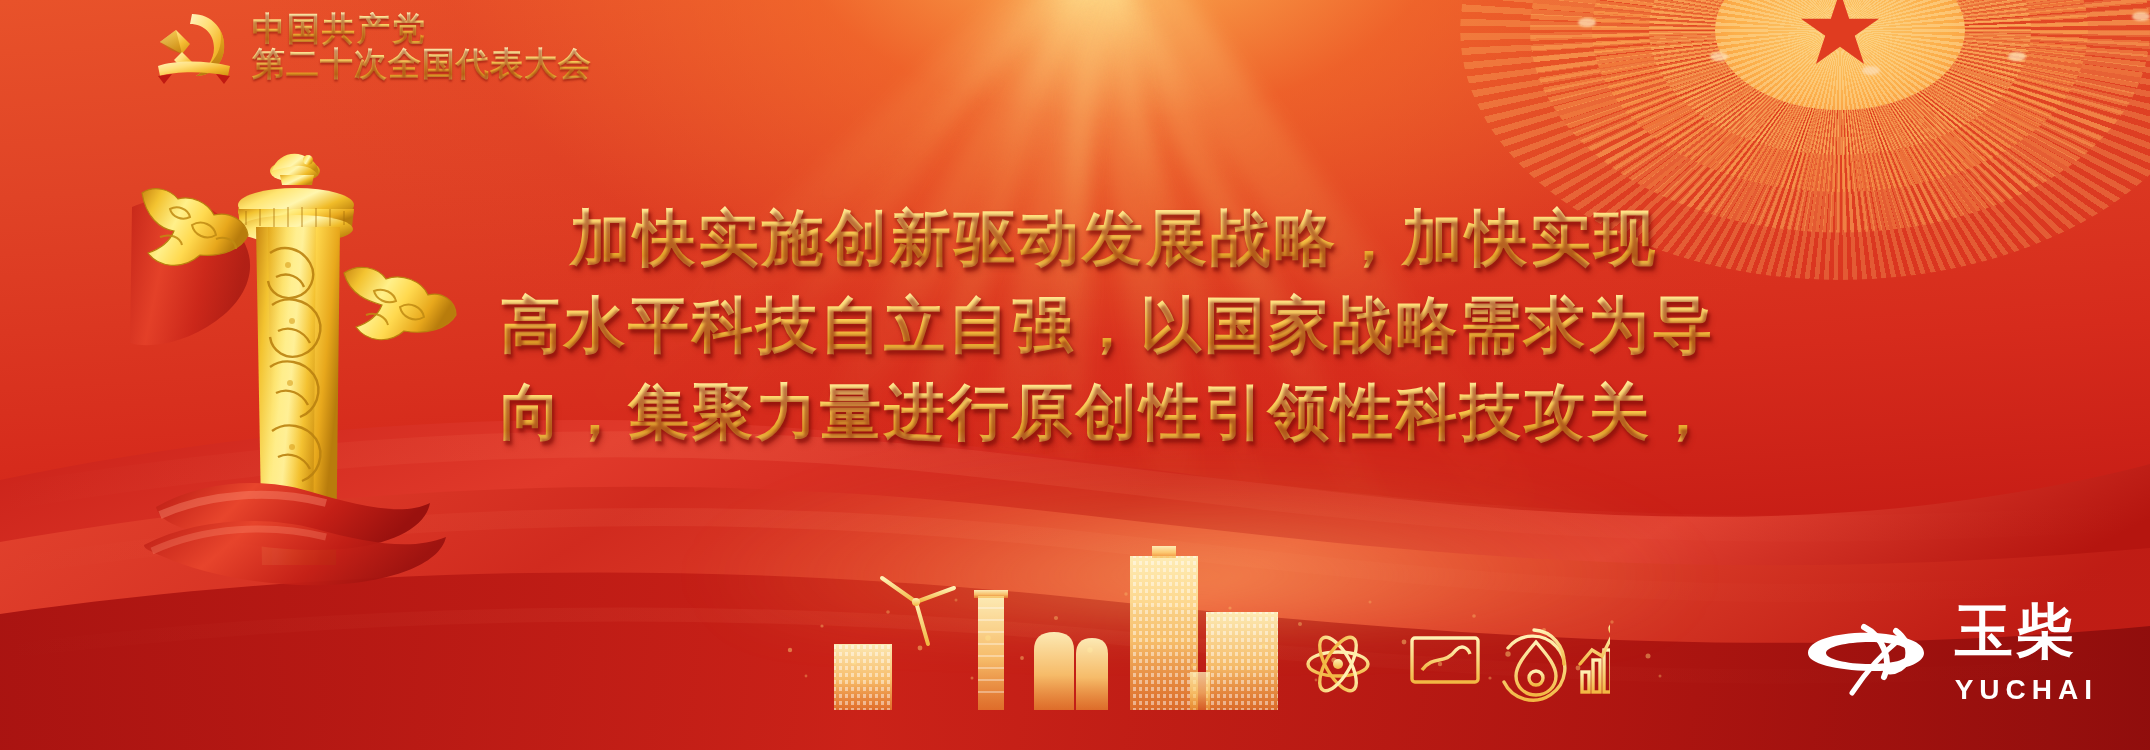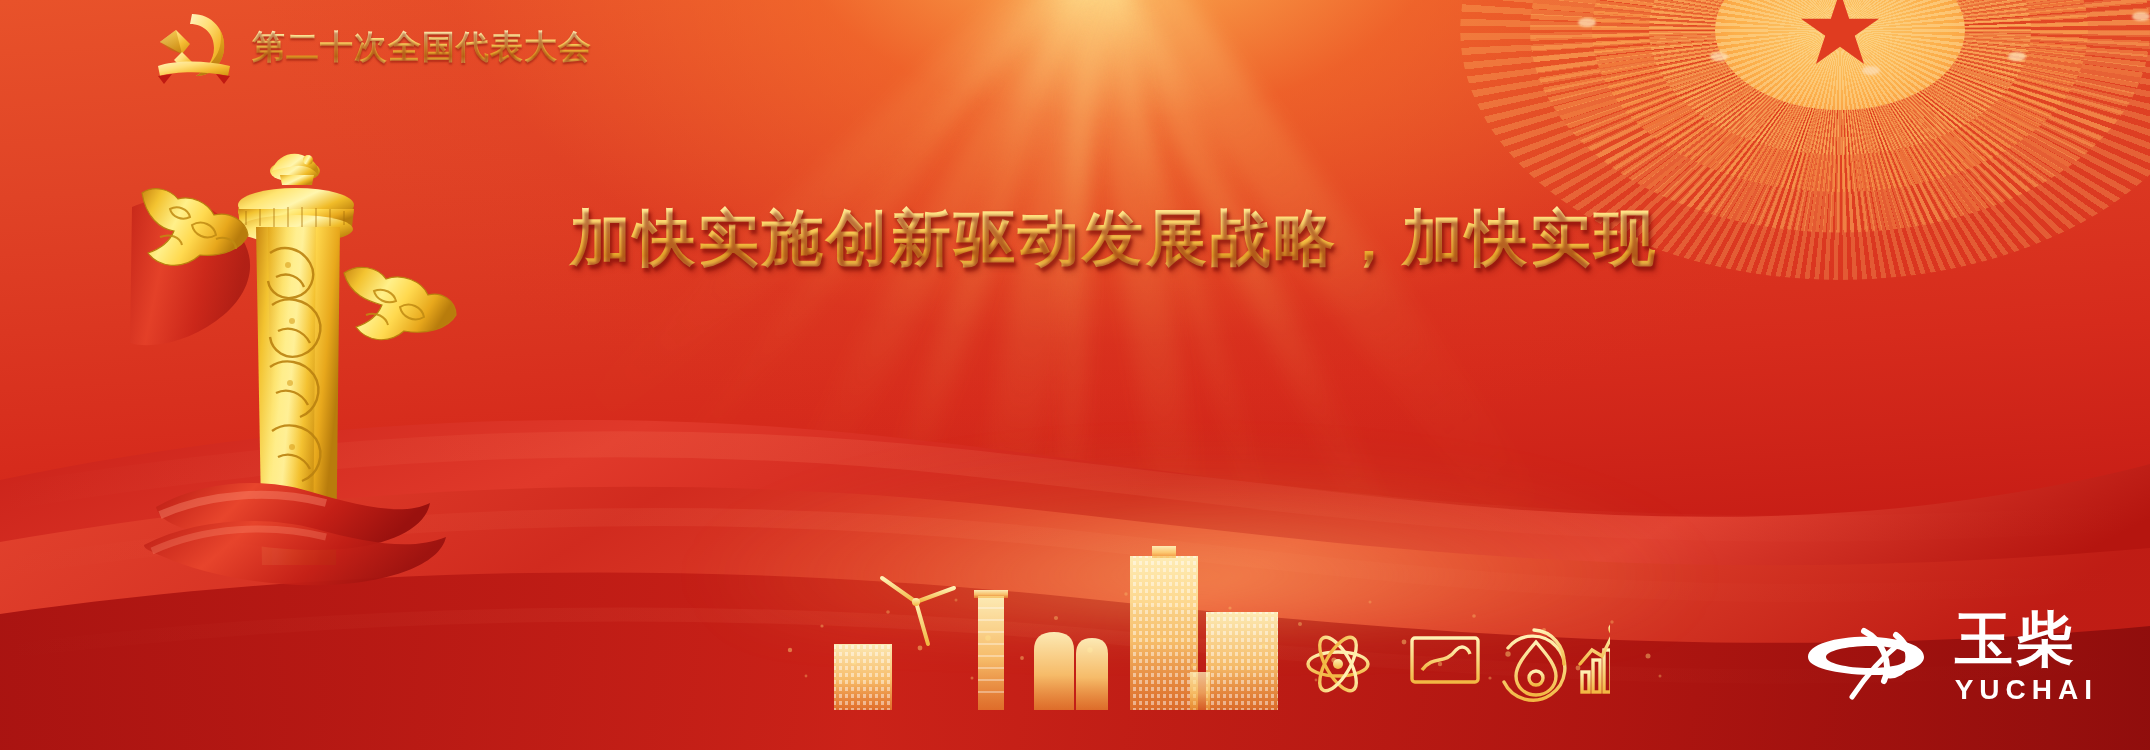--- a/index.html
+++ b/index.html
@@ -143,21 +143,21 @@
   .logo-mark { width:150px; height:92px; display:block; }
   .logo-words { display:flex; flex-direction:column; align-items:flex-start; }
   .logo-cn {
     font-family:"DejaVu Sans","Liberation Sans", sans-serif;
     font-weight:700; font-size:58px; color:#ffffff;
     letter-spacing:3px; line-height:1;
   }
   .logo-en {
     font-family:"Liberation Sans", sans-serif;
     font-weight:700; font-size:28px; color:#ffffff;
-    letter-spacing:6px; line-height:1.3; margin-top:4px;
+    letter-spacing:6px; line-height:1.3; margin-top:12px;
   }
 
   .glow-bottom {
     position:absolute; left:700px; bottom:120px;
     width:1000px; height:180px;
     background:radial-gradient(ellipse at 50% 70%, rgba(255,214,120,0.38) 0%, rgba(255,180,80,0.12) 45%, rgba(255,160,60,0) 72%);
     filter:blur(22px);
     z-index:20; pointer-events:none;
   }
 </style>
@@ -353,26 +353,29 @@
       <path d="M8,34 L24,22 L38,36 L30,46 Z" fill="url(#hsg)"></path>
       <path d="M8,34 L18,42 L30,46 L24,22 Z" fill="url(#hsgd)" opacity="0.55"></path>
 
       <path d="M30,44 L42,56 L34,64 L22,52 Z" fill="url(#hsg)"></path>
 
       <path d="M6,58 C22,52 54,52 78,58 L76,68 C54,63 24,63 8,68 Z" fill="url(#hsg)"></path>
       <path d="M6,68 L12,76 L20,66 Z" fill="#c01a12"></path>
       <path d="M78,68 L72,76 L64,66 Z" fill="#c01a12"></path>
     </svg>
     <div class="emblem-text">
+      <div class="emblem-line l1">中国共产党</div>
       <div class="emblem-line l2">第二十次全国代表大会</div>
     </div>
   </div>
 
   <div class="slogan">
     <div class="slogan-line indent">加快实施创新驱动发展战略，加快实现</div>
+    <div class="slogan-line">高水平科技自立自强，以国家战略需求为导</div>
+    <div class="slogan-line">向，集聚力量进行原创性引领性科技攻关，</div>
   </div>
 
   <svg class="sparkle-field" viewBox="0 0 940 160" preserveAspectRatio="none">
     <g fill="#ffd878">
       <circle cx="30" cy="120" r="2.2" opacity=".55"></circle>
         <circle cx="62" cy="96" r="1.6" opacity=".45"></circle>
       <circle cx="94" cy="132" r="2.6" opacity=".6"></circle>
         <circle cx="128" cy="82" r="1.8" opacity=".4"></circle>
       <circle cx="160" cy="118" r="2.4" opacity=".55"></circle>
         <circle cx="196" cy="70" r="1.5" opacity=".35"></circle>

